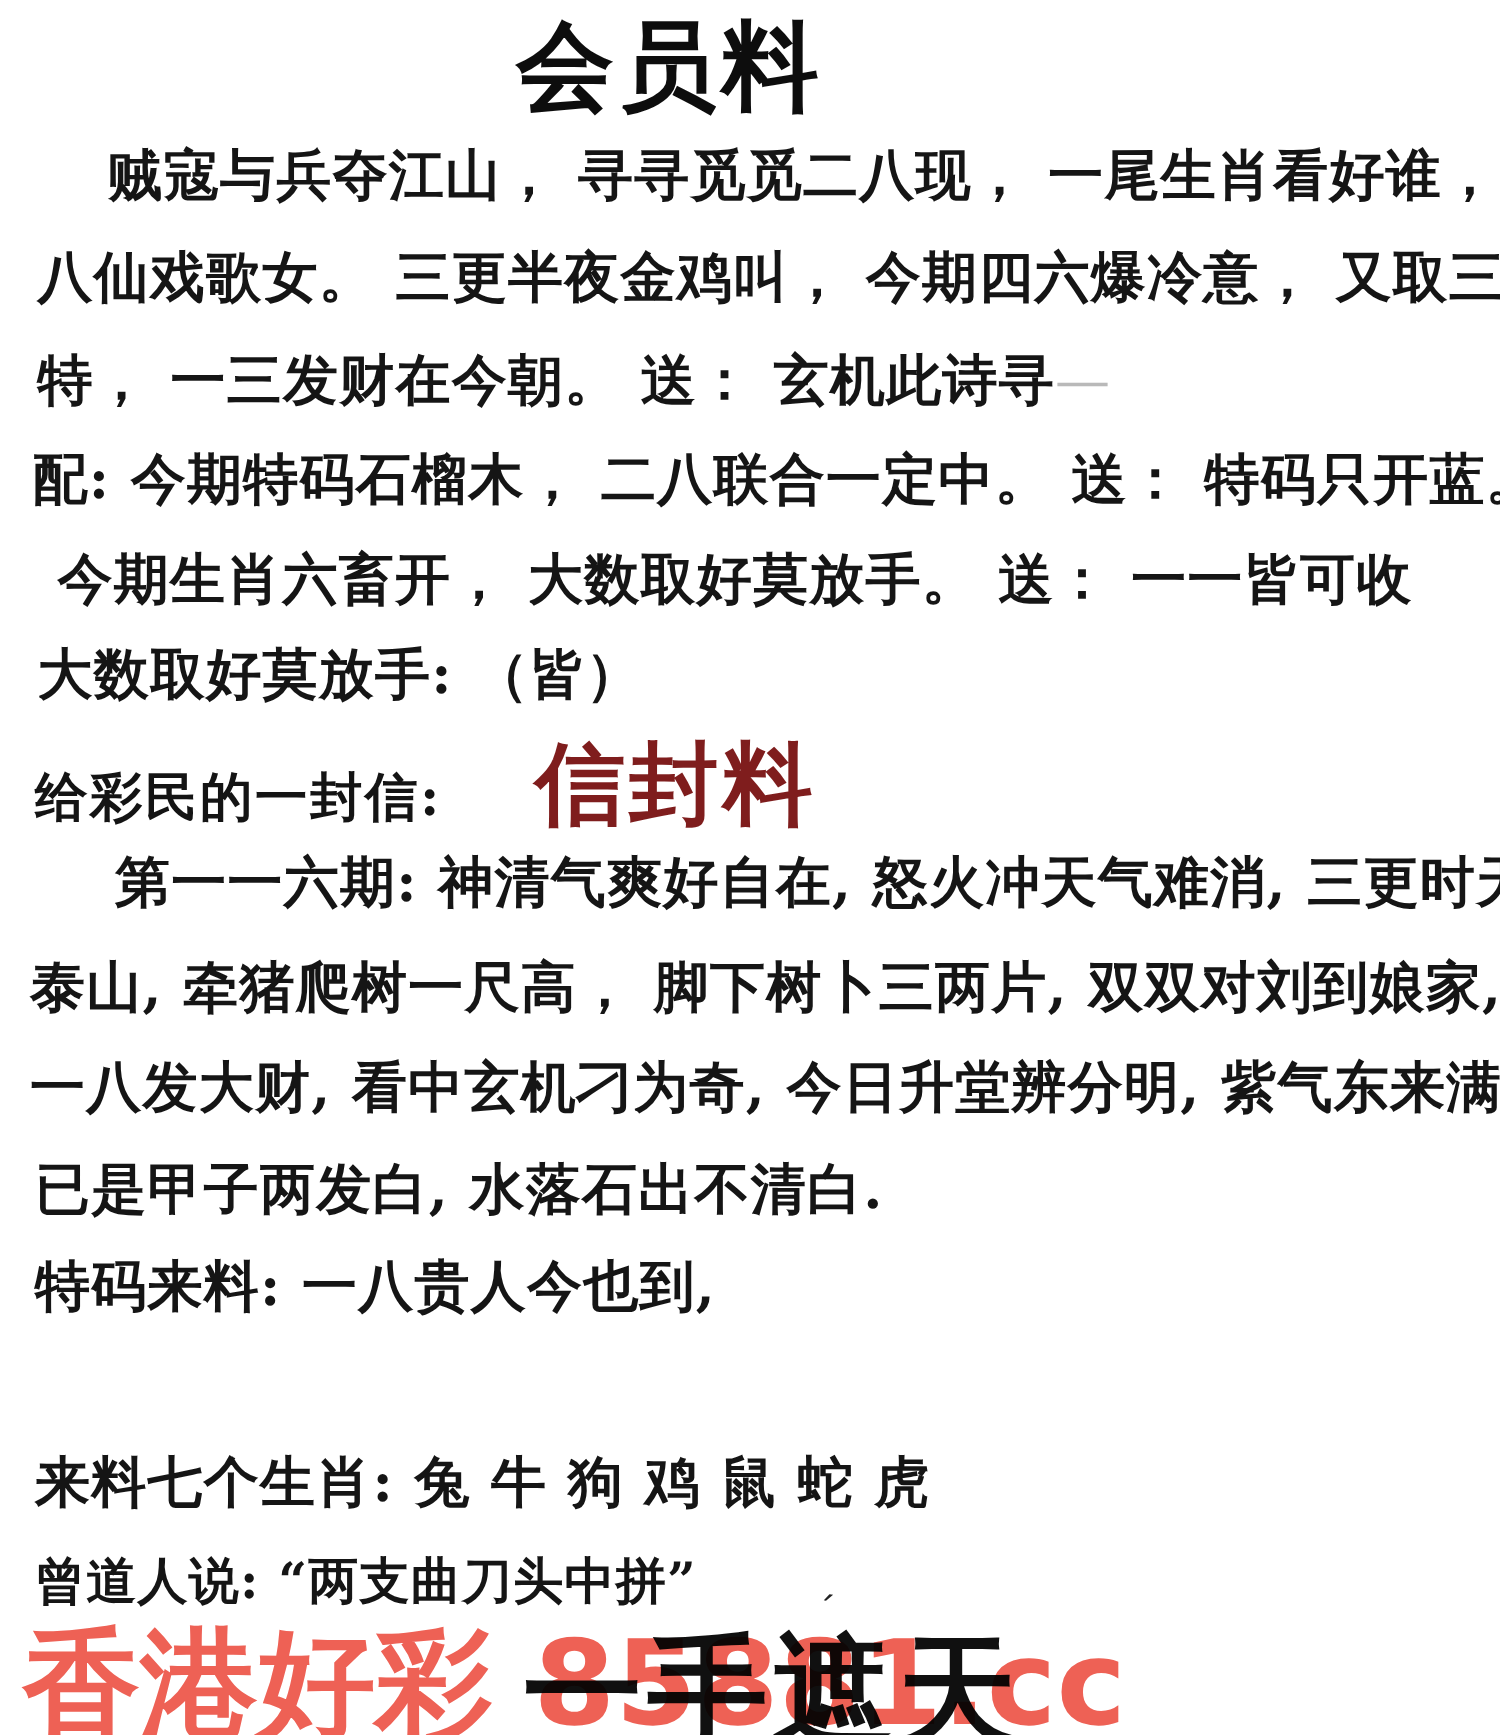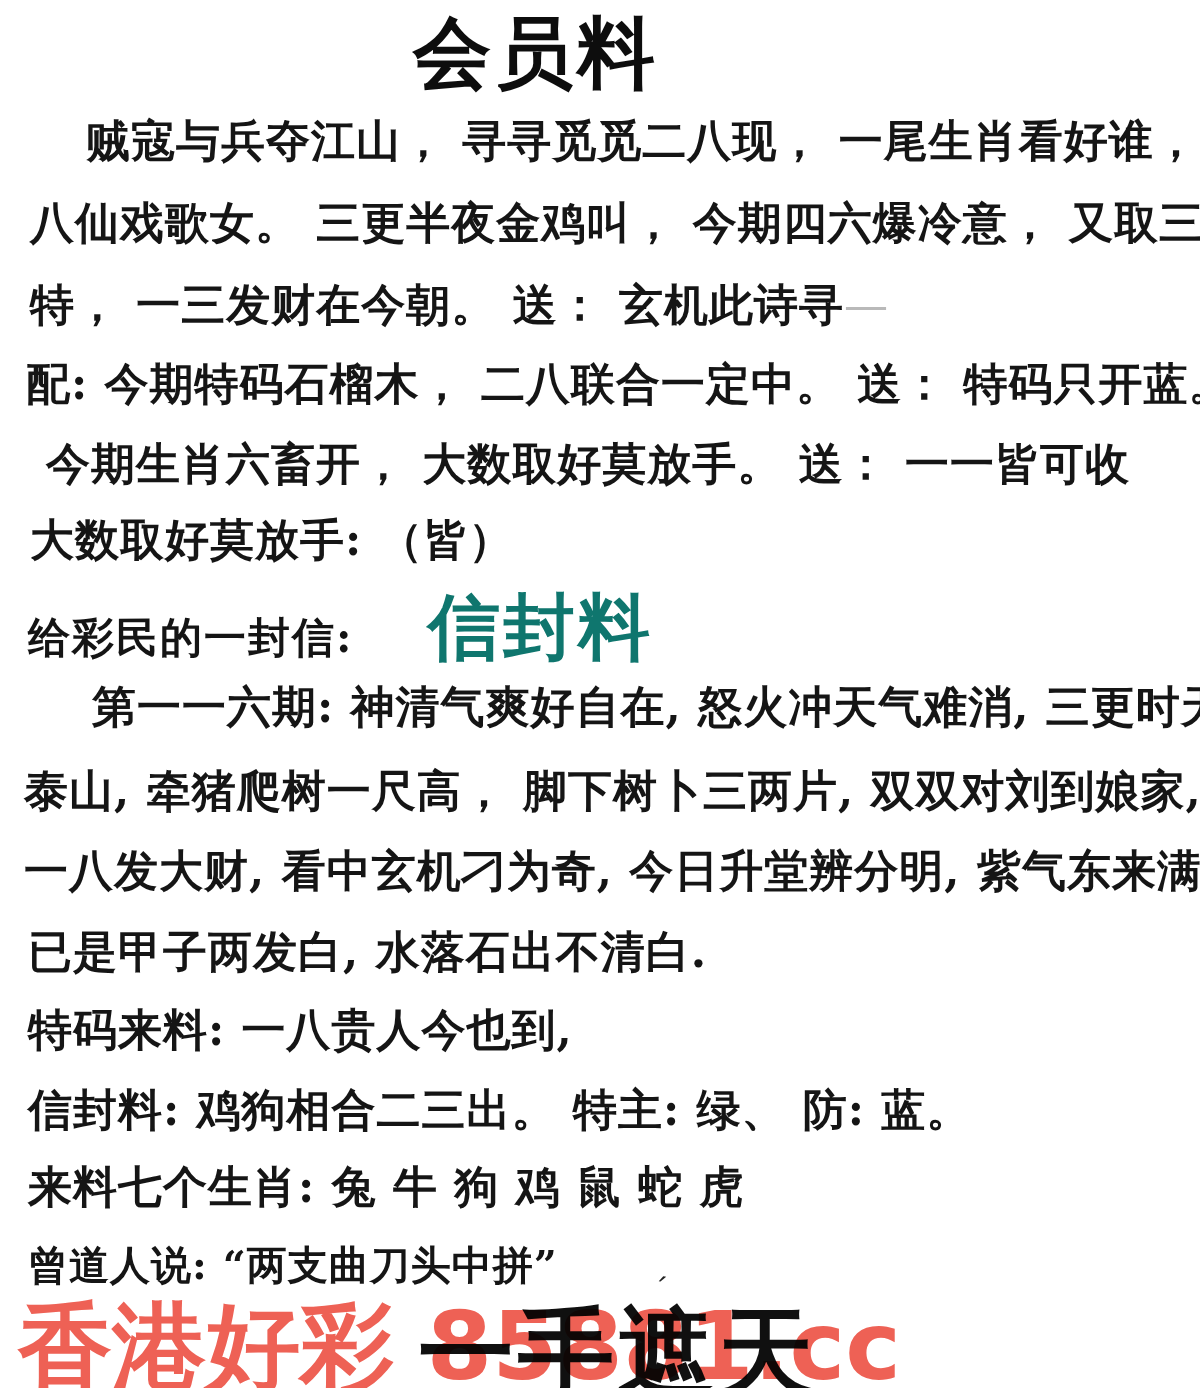--- a/index.html
+++ b/index.html
@@ -29,21 +29,21 @@
     font-weight:800;
     letter-spacing:4px;
     color:#0d0d0d;
   }
   .env-title{
     position:absolute;
     top:580px;left:428px;
     font-size:72px;
     font-weight:800;
     letter-spacing:3px;
-    color:#0f766e;
+    color:#7f1d1d;
     white-space:nowrap;
   }
   .intro-label{
     position:absolute;
     top:610px;left:28px;
     font-size:42px;
     font-weight:600;
     letter-spacing:2px;
     white-space:nowrap;
   }
@@ -93,21 +93,20 @@
   <div class="line" style="top:515px;left:30px;">大数取好莫放手: （皆）</div>
 
   <div class="intro-label">给彩民的一封信:</div>
   <div class="env-title">信封料</div>
 
   <div class="line" style="top:682px;left:92px;">第一一六期:  神清气爽好自在, 怒火冲天气难消, 三更时天登</div>
   <div class="line" style="top:766px;left:24px;">泰山, 牵猪爬树一尺高， 脚下树卜三两片, 双双对刘到娘家, 找得</div>
   <div class="line" style="top:846px;left:24px;">一八发大财, 看中玄机刁为奇, 今日升堂辨分明, 紫气东来满霞光,</div>
   <div class="line" style="top:927px;left:28px;">已是甲子两发白, 水落石出不清白.</div>
   <div class="line" style="top:1005px;left:28px;">特码来料: 一八贵人今也到,</div>
-  <div class="line" style="top:1085px;left:28px;">信封料:  鸡狗相合二三出。 特主:  绿、 防:  蓝。</div>
   <div class="line" style="top:1162px;left:28px;">来料七个生肖:  兔 牛 狗  鸡 鼠 蛇 虎</div>
   <div class="line" style="top:1243px;left:28px;font-size:40px;">曾道人说: “两支曲刀头中拼”</div>
 
   <div class="tick">ˊ</div>
 
   <div class="footer-hand">一手遮天</div>
 
   <div class="watermark">香港好彩 85881.cc</div>
 
 </div>

